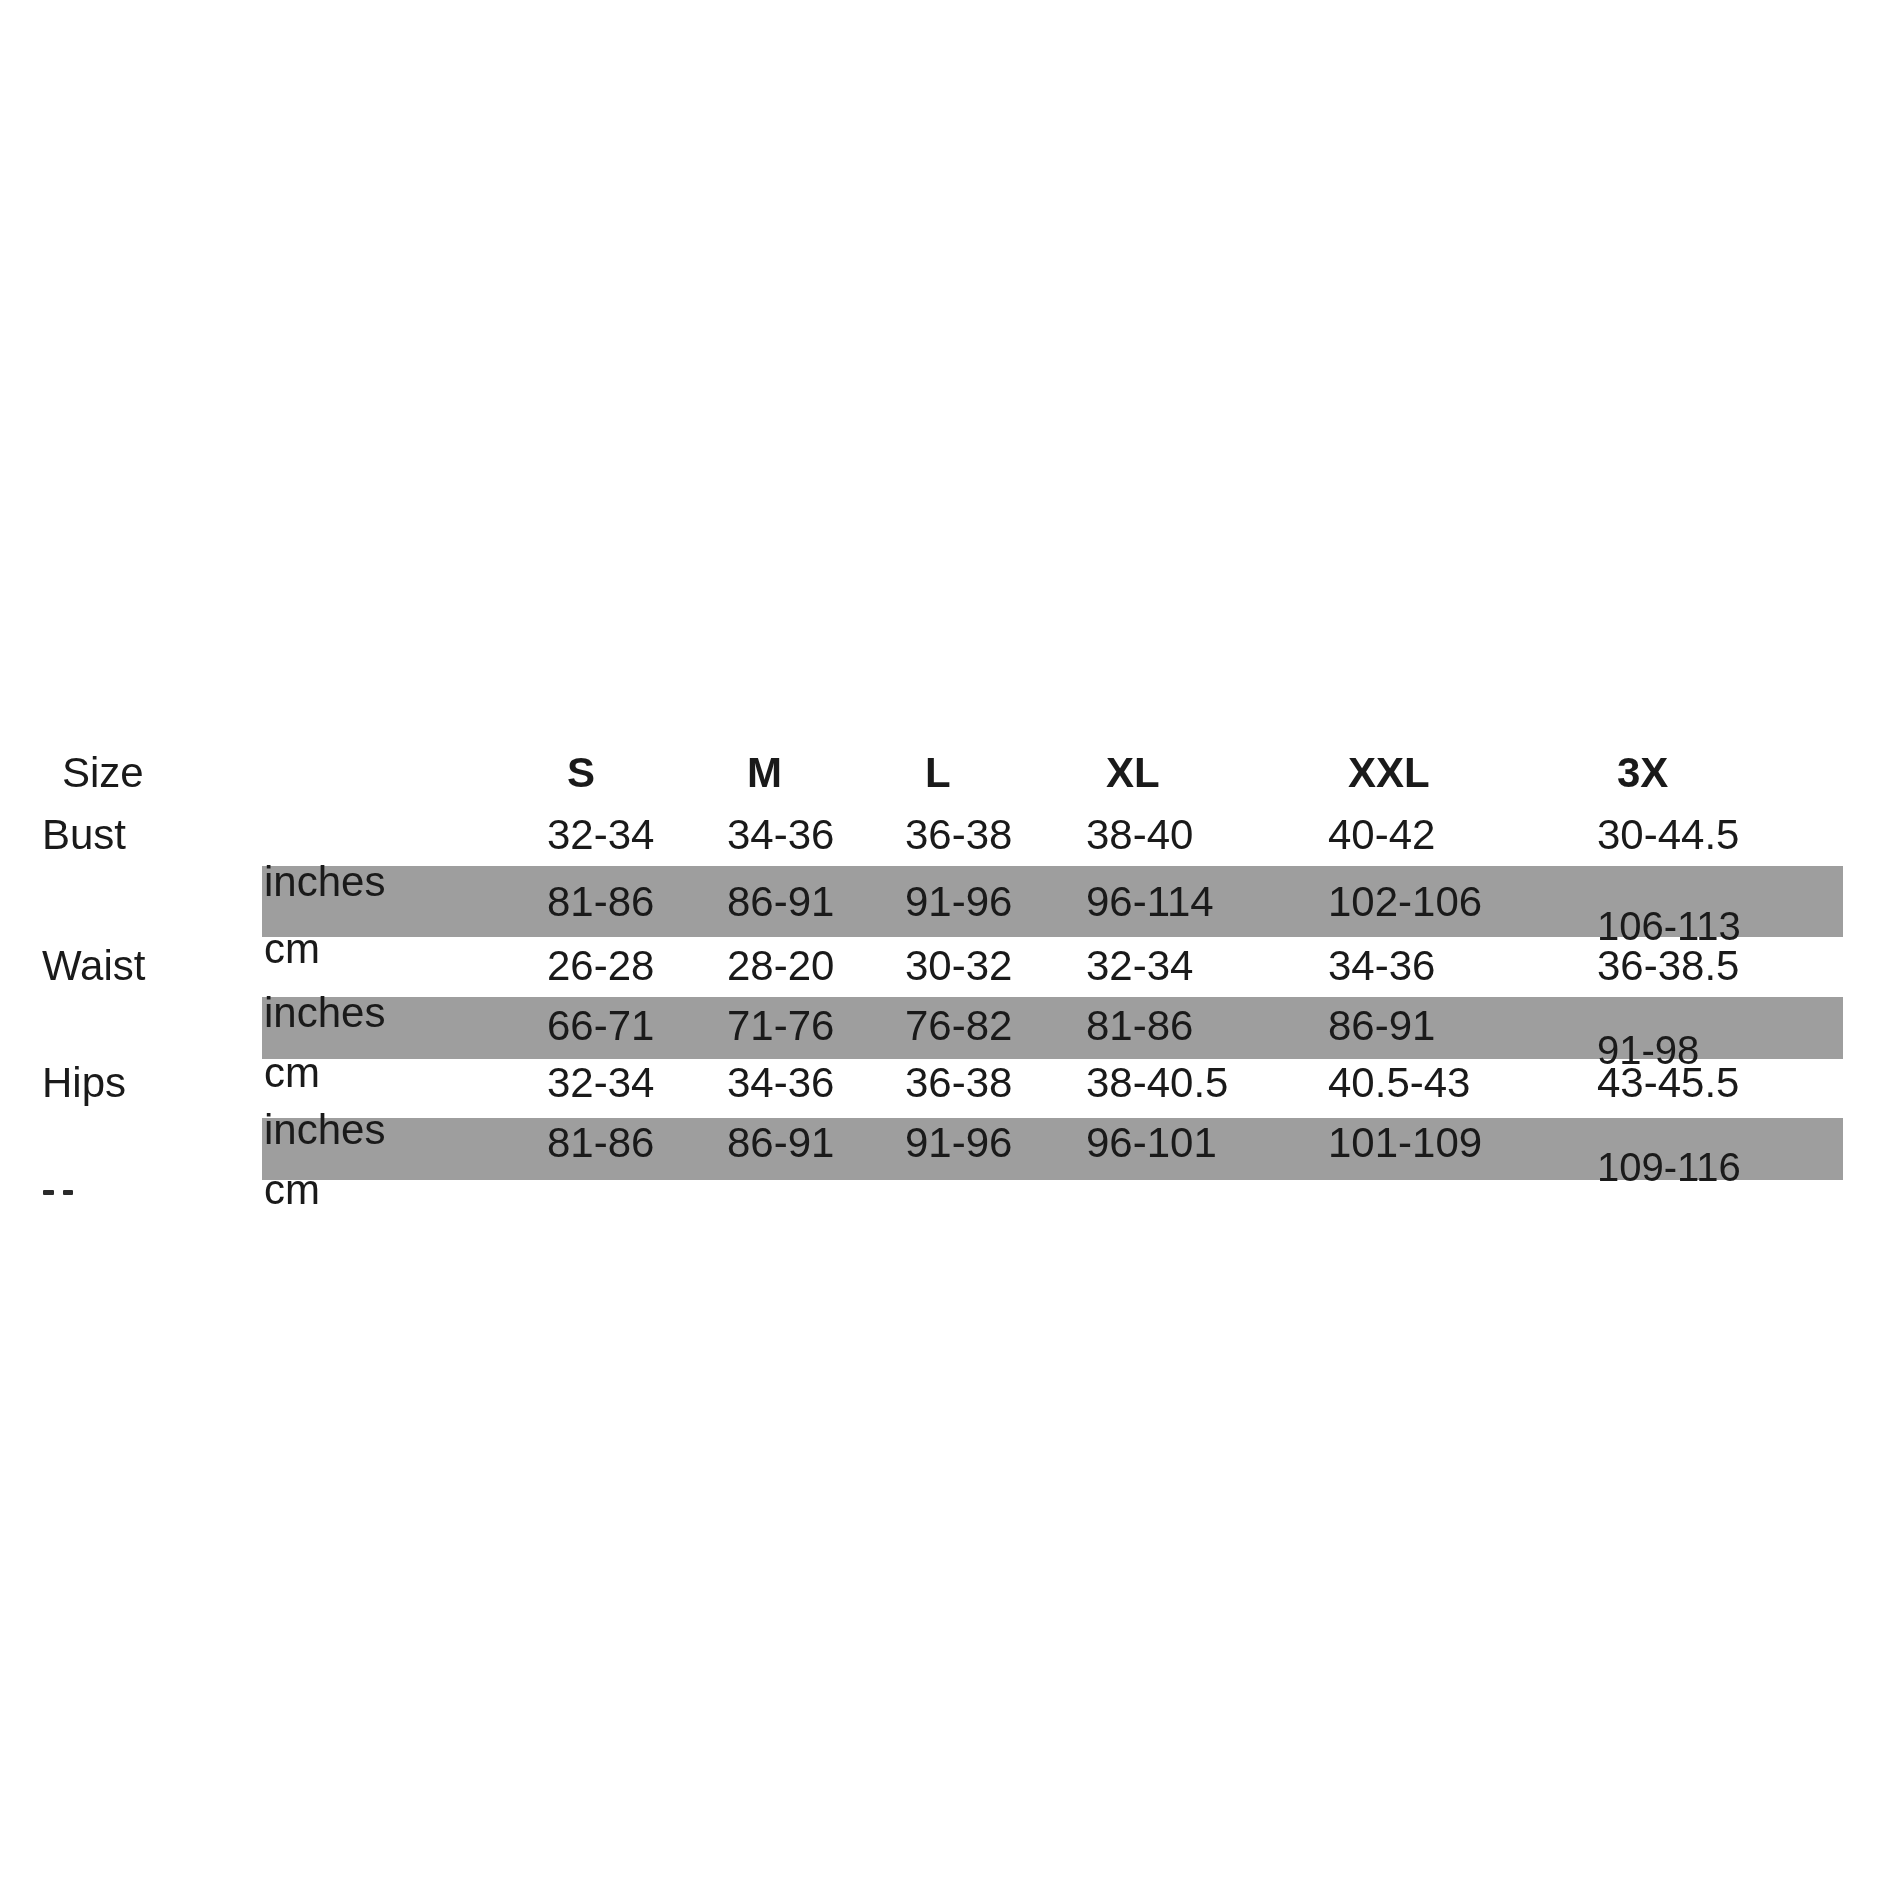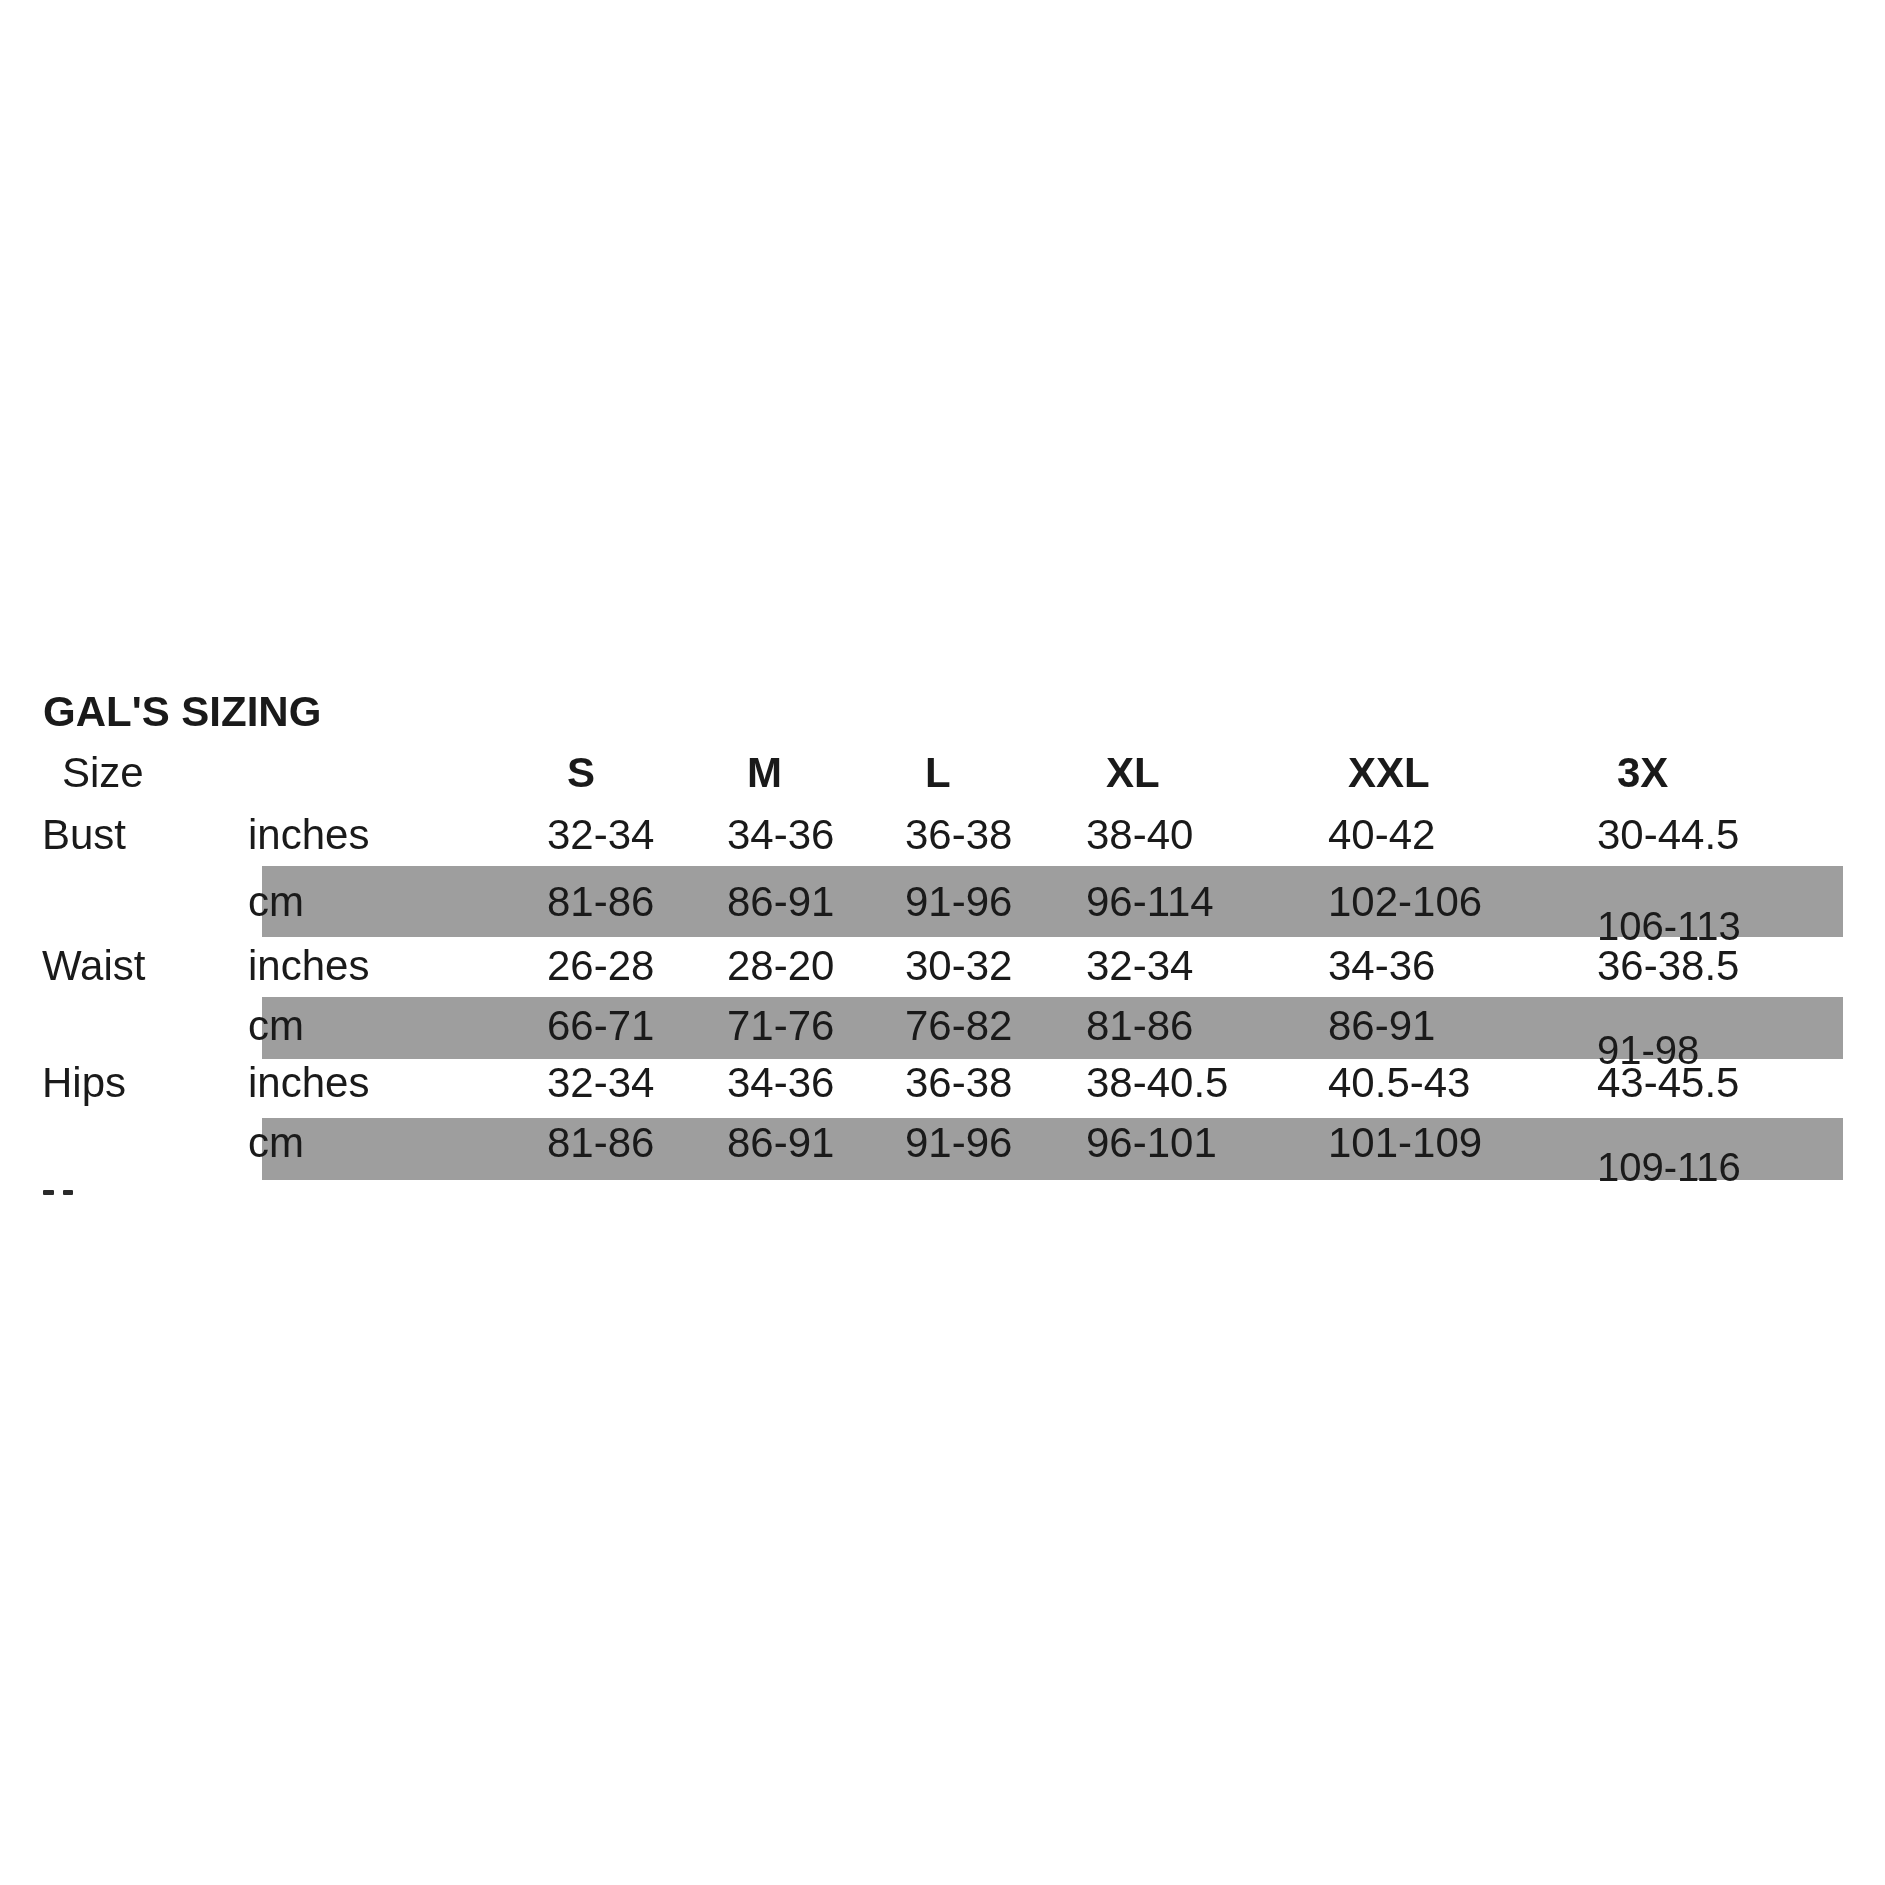--- a/index.html
+++ b/index.html
@@ -33,21 +33,21 @@
     font-size: 42px;
     line-height: 52px;
   }
   .row span {
     position: absolute;
     top: 0;
     white-space: nowrap;
   }
   .bold { font-weight: 700; }
   .c0 { left: 42px; }
-  .c1 { left: 248px; }
+  .c1 { left: 264px; margin-top: 47px; }
   .c2 { left: 547px; }
   .c3 { left: 727px; }
   .c4 { left: 905px; }
   .c5 { left: 1086px; }
   .c6 { left: 1328px; }
   .c7 { left: 1597px; }
   .band {
     position: absolute;
     left: 262px;
     width: 1581px;
@@ -76,21 +76,20 @@
 </style>
 </head>
 <body>
 
 <div class="canvas">
 
   <div class="band band-1"></div>
   <div class="band band-2"></div>
   <div class="band band-3"></div>
 
-  <div class="title">GAL'S SIZING</div>
 
   <div class="row r-header">
     <span class="c0">Size</span>
     <span class="c2 bold">S</span>
     <span class="c3 bold">M</span>
     <span class="c4 bold">L</span>
     <span class="c5 bold">XL</span>
     <span class="c6 bold">XXL</span>
     <span class="c7 bold">3X</span>
   </div>

